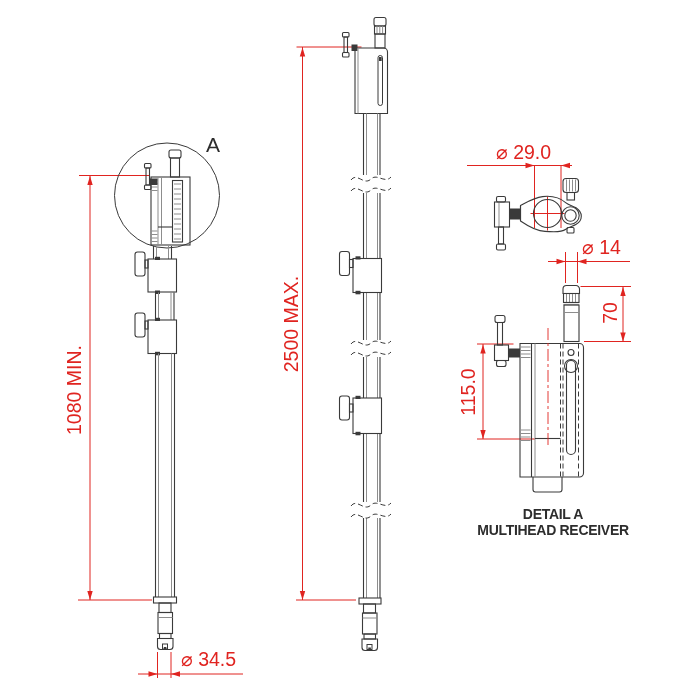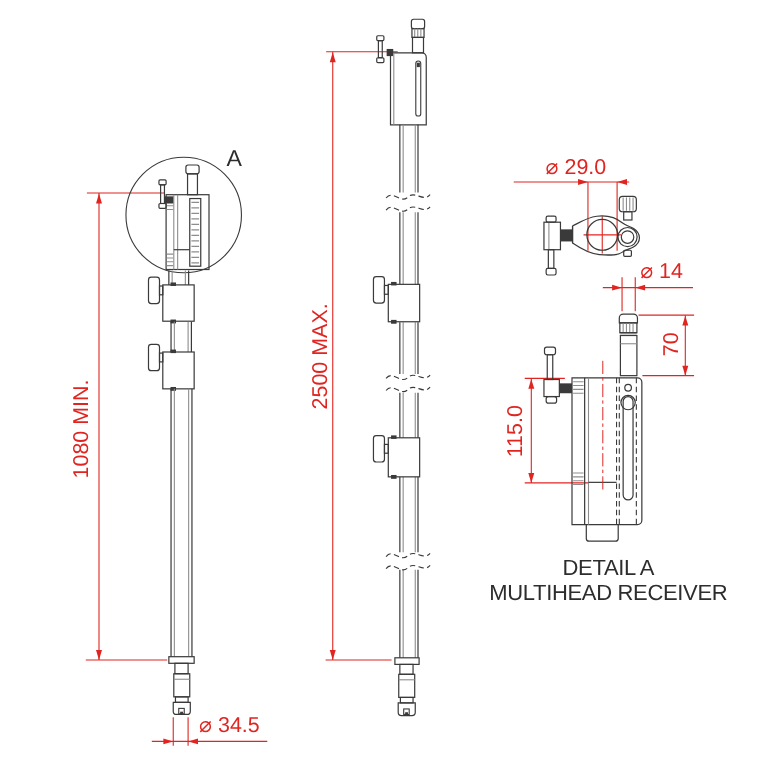--- a/index.html
+++ b/index.html
@@ -13,21 +13,21 @@
   .fillDark{fill:var(--line,#3a3a3a);stroke:none;}
   .r {stroke:var(--dim,#e02420);fill:none;stroke-width:1;}
   .ra{fill:var(--dim,#e02420);stroke:none;}
   .rc{stroke:var(--dim,#e02420);fill:none;stroke-width:0.9;stroke-dasharray:12 3 3 3;}
   
   .lbl{position:absolute;white-space:nowrap;line-height:1;}
   .dim-text{color:var(--dim,#e02420);font-size:19.5px;}
   .rot{transform:translate(-50%,-50%) rotate(-90deg);}
   .callout{color:var(--text,#2d2d2d);font-size:21px;}
   .title-block{text-align:center;}
-  .title-text{color:var(--text,#2d2d2d);font-size:20px;letter-spacing:-0.3px;line-height:1;}
+  .title-text{color:var(--text,#2d2d2d);font-size:14px;letter-spacing:-0.3px;line-height:1;font-weight:bold;}
 </style>
 </head>
 <body>
 
 <div class="canvas">
 
 <svg width="700" height="700" viewBox="0 0 700 700">
 
   <g>
     <line class="r" x1="79" y1="175.5" x2="150" y2="175.5"></line>

